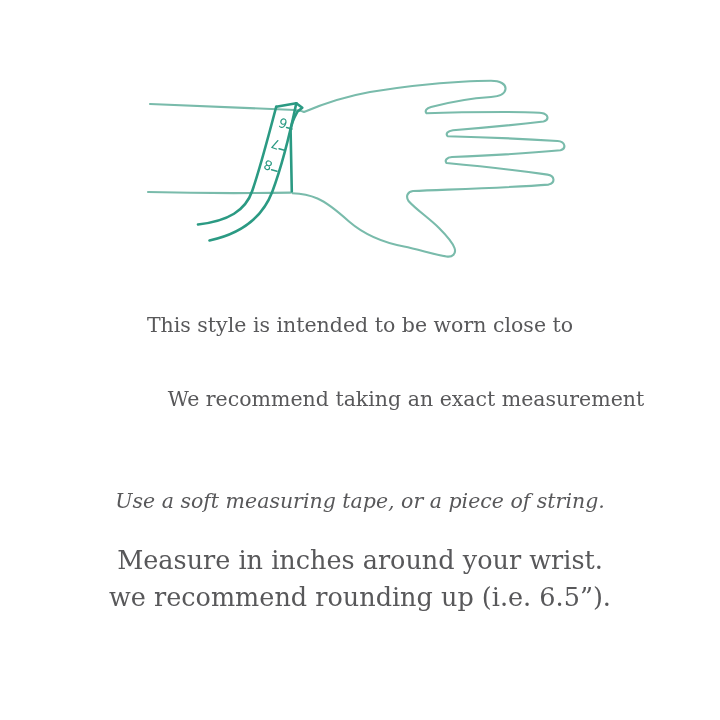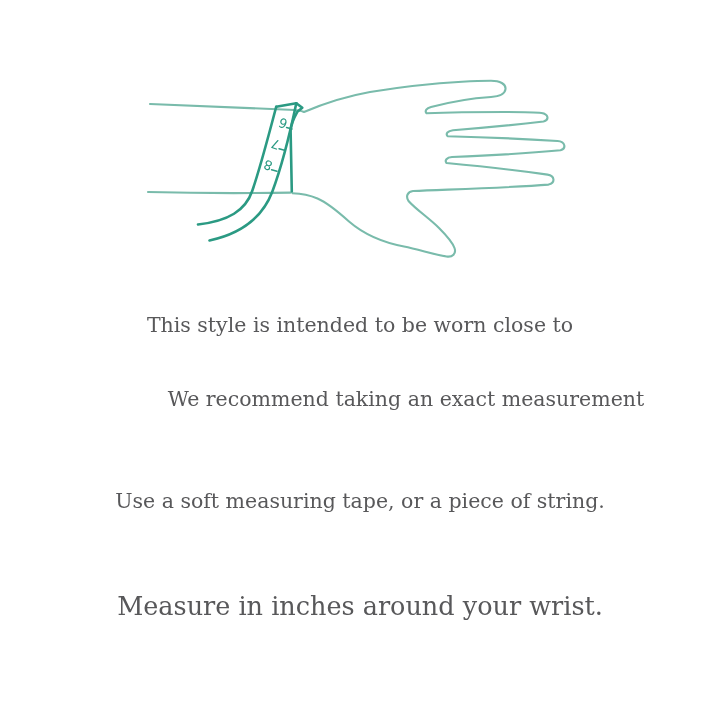--- a/index.html
+++ b/index.html
@@ -60,22 +60,22 @@
   .para-small {
     font-size: 20.5px;
     line-height: 30px;
   }
   .para-large {
     font-size: 25.5px;
     line-height: 37px;
   }
   .p1 { top: 310px; }
   .p2 { top: 384px; padding-left: 46px; }
-  .p3 { top: 486px; }
-  .p4 { top: 542px; margin-top: 46px; }
+  .p3 { top: 486px; font-style: italic; }
+  .p4 { top: 542px; }
 </style>
 </head>
 <body>
 
 <div class="page">
 
   <svg class="illustration" viewBox="0 0 720 300" xmlns="http://www.w3.org/2000/svg">
 
     <path class="hand-stroke" d="M148 192 C 195 193.2, 245 193.4, 290.5 192.6"></path>
 
@@ -138,15 +138,16 @@
   <div class="para para-small p2">
     <div>We recommend taking an exact measurement</div>
   </div>
 
   <div class="para para-small p3">
     <div>Use a soft measuring tape, or a piece of string.</div>
   </div>
 
   <div class="para para-large p4">
     <div>Measure in inches around your wrist.</div>
+    <div>we recommend rounding up (i.e. 6.5”).</div>
   </div>
 
 </div>
 
 </body></html>

